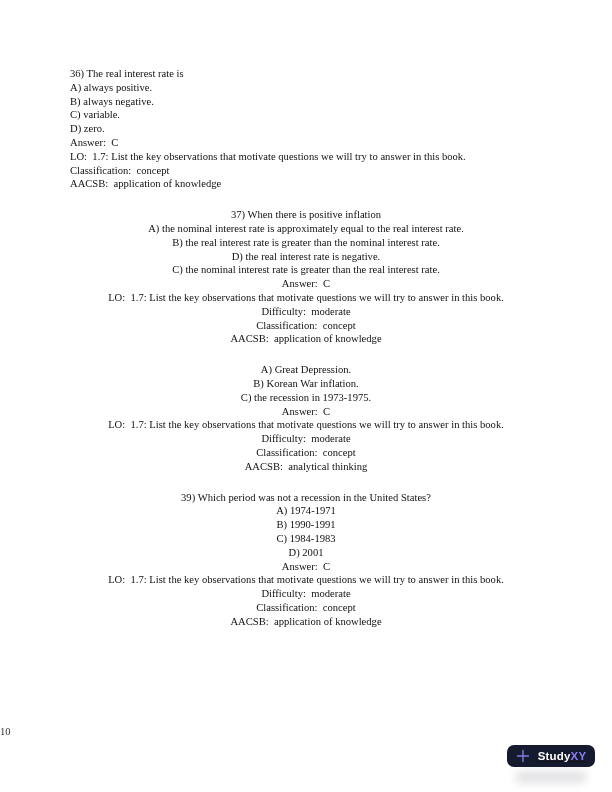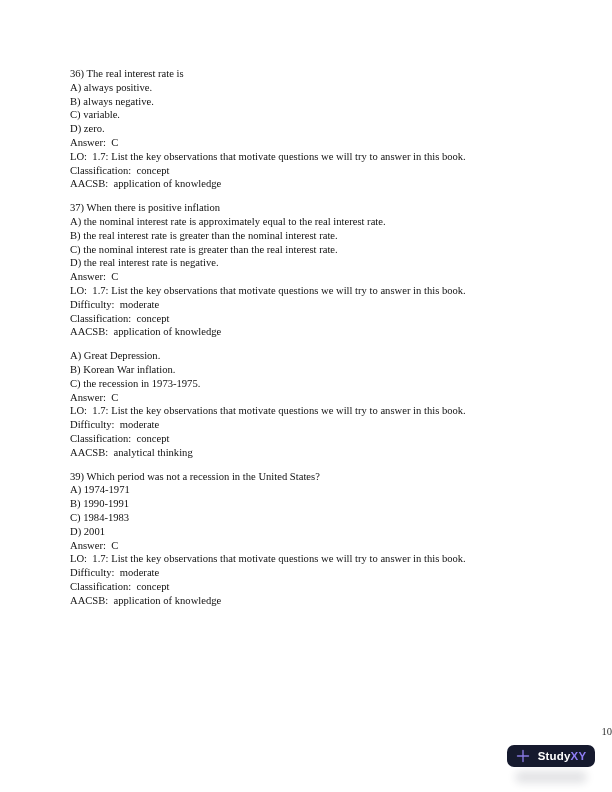--- a/index.html
+++ b/index.html
@@ -19,47 +19,48 @@
   }
   .content {
     position: absolute;
     left: 70px;
     top: 67px;
     width: 472px;
     font-size: 10.6px;
     line-height: 13.8px;
   }
   .question-block { margin: 0; }
-  .question-block + .question-block { margin-top: 10px; }
+  .question-block + .question-block { margin-top: 17px; text-align: center; }
   .line {
     white-space: pre-wrap;
   }
   .page-number {
     position: absolute;
     top: 726px;
     left: 0;
     width: 612px;
-    text-align: right;
+    text-align: left;
     font-size: 10.6px;
     color: #333333;
   }
   .brand-badge {
     position: absolute;
     left: 507px;
     top: 745px;
     width: 88px;
     height: 22px;
     background: #161a2e;
     border-radius: 7px;
     display: flex;
     align-items: center;
     justify-content: center;
     gap: 8px;
     box-sizing: border-box;
     font-family: "Liberation Sans", "DejaVu Sans", sans-serif;
+    text-decoration: underline;
   }
   .brand-badge::after {
     content: "";
     position: absolute;
     left: 8px;
     right: 8px;
     top: 26px;
     height: 12px;
     background: #161a2e;
     opacity: 0.12;
@@ -94,22 +95,22 @@
       <div class="line">Answer:  C</div>
       <div class="line">LO:  1.7: List the key observations that motivate questions we will try to answer in this book.</div>
       <div class="line">Classification:  concept</div>
       <div class="line">AACSB:  application of knowledge</div>
     </div>
 
     <div class="question-block">
       <div class="line">37) When there is positive inflation</div>
       <div class="line">A) the nominal interest rate is approximately equal to the real interest rate.</div>
       <div class="line">B) the real interest rate is greater than the nominal interest rate.</div>
+      <div class="line">D) the real interest rate is negative.</div>
       <div class="line">C) the nominal interest rate is greater than the real interest rate.</div>
-      <div class="line">D) the real interest rate is negative.</div>
       <div class="line">Answer:  C</div>
       <div class="line">LO:  1.7: List the key observations that motivate questions we will try to answer in this book.</div>
       <div class="line">Difficulty:  moderate</div>
       <div class="line">Classification:  concept</div>
       <div class="line">AACSB:  application of knowledge</div>
     </div>
 
     <div class="question-block">
       <div class="line">A) Great Depression.</div>
       <div class="line">B) Korean War inflation.</div>

